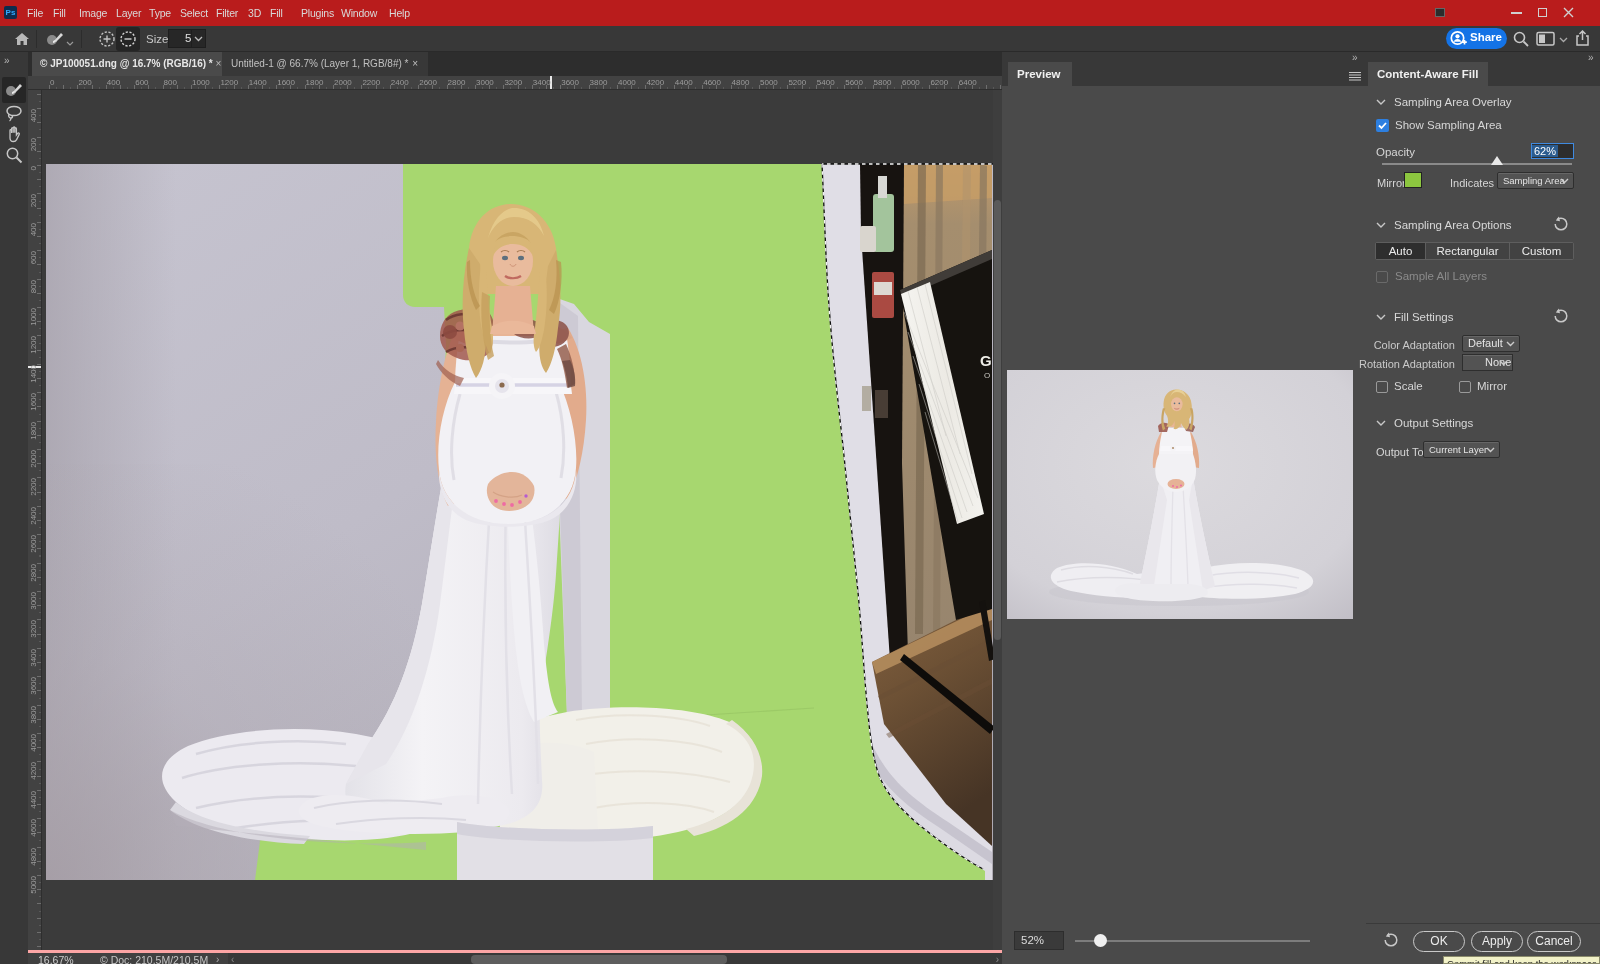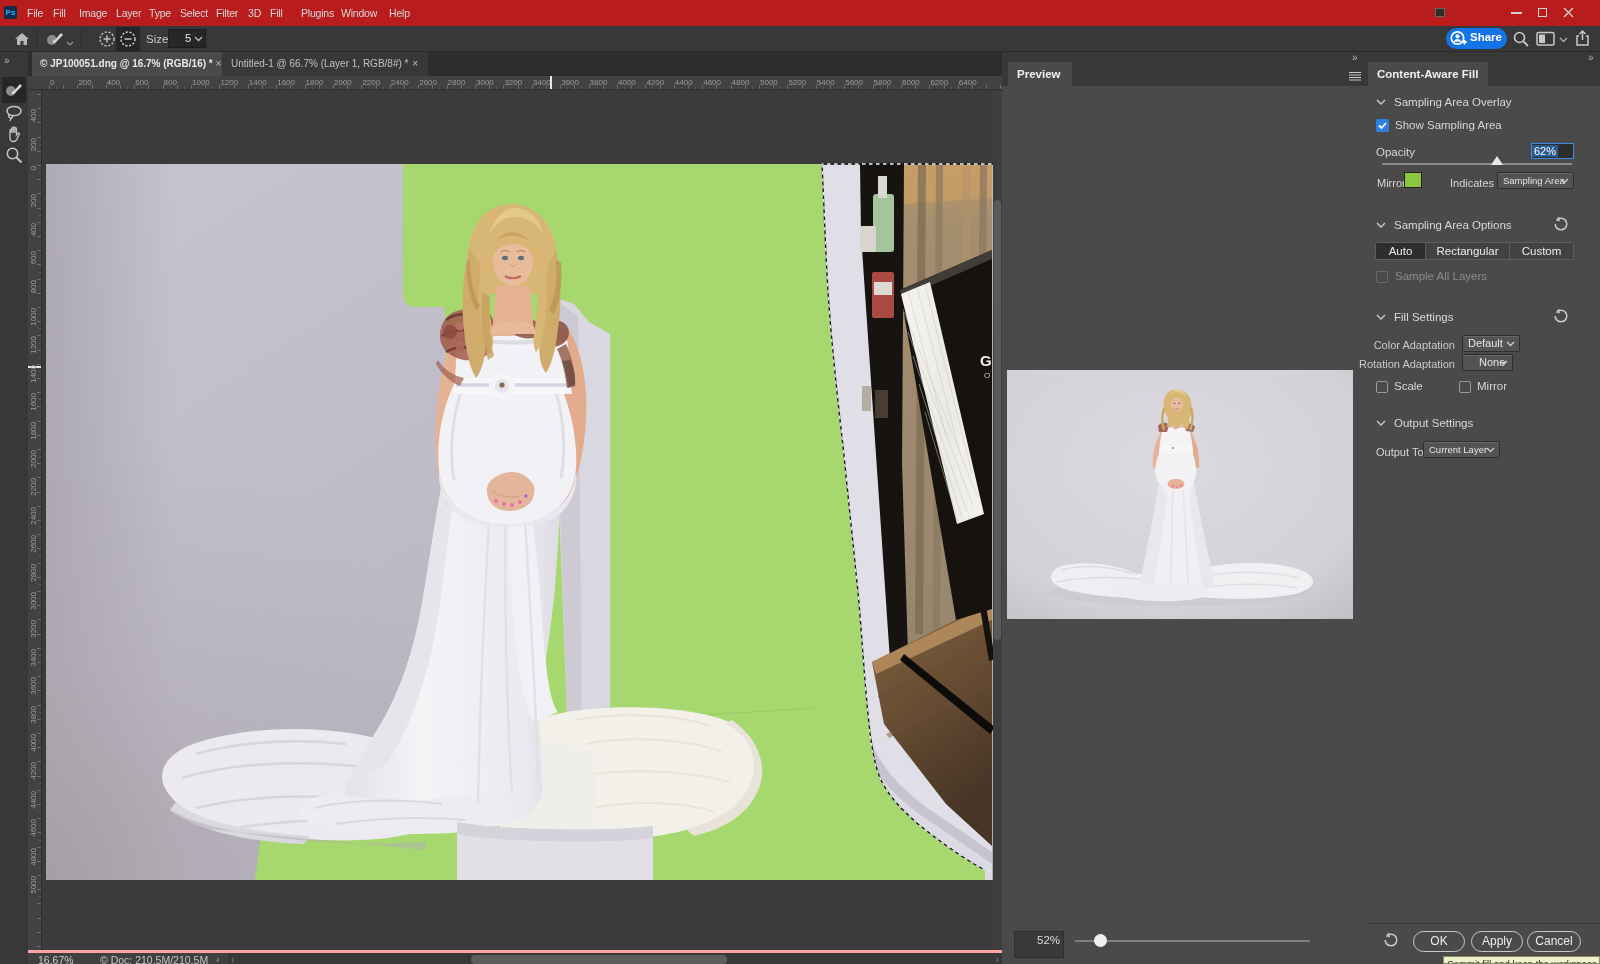--- a/index.html
+++ b/index.html
@@ -401,21 +401,21 @@
 </div>
 
 <div class="abs" style="left:1002px;top:52px;width:364px;height:912px;background:#4a4a4a">
   <div class="abs" style="left:0;top:0;width:364px;height:34px;background:#383838"></div>
   <div class="abs" style="left:6px;top:10px;width:64px;height:24px;background:#4a4a4a;color:#f0f0f0;font-size:11.5px;font-weight:bold;line-height:24px;padding-left:9px">Preview</div>
   <div class="abs" style="left:346px;top:16px"><svg width="14" height="11" viewBox="0 0 14 11" style="" xmlns="http://www.w3.org/2000/svg">
         <path d="M1 1.5 H13 M1 4 H13 M1 6.5 H13 M1 9 H13" stroke="#c8c8c8" stroke-width="1.2"></path>
       </svg></div>
   <div class="abs" style="left:350px;top:0px;color:#b5b5b5;font-size:10px">»</div>
 
-  <div class="abs" style="left:12px;top:879px;width:50px;height:27px;background:#3a3a3a;border:1px solid #2d2d2d;color:#dcdcdc;font-size:11.5px;line-height:17px;padding-left:22px">52%</div>
+  <div class="abs" style="left:12px;top:879px;width:50px;height:19px;background:#3a3a3a;border:1px solid #2d2d2d;color:#dcdcdc;font-size:11.5px;line-height:17px;padding-left:6px">52%</div>
   <div class="abs" style="left:73px;top:888px;width:235px;height:2px;background:#7d7d7d"></div>
   <div class="abs" style="left:92px;top:882px;width:13px;height:13px;background:#f0f0f0;border-radius:50%"></div>
 </div>
 
 <svg width="346" height="249" viewBox="0 0 346 249" style="position:absolute;left:1007px;top:370px" xmlns="http://www.w3.org/2000/svg">
 <defs>
  <radialGradient id="pvbg" cx="0.46" cy="0.38" r="0.85">
   <stop offset="0" stop-color="#dcdade"></stop>
         <stop offset="0.7" stop-color="#d3d1d7"></stop>
         <stop offset="1" stop-color="#bfbcc4"></stop>
@@ -516,21 +516,21 @@
     <div style="position:absolute;left:28px;top:225px;color:#d8d8d8">Fill Settings</div>
     <div style="position:absolute;left:187px;top:222px"><svg width="16" height="16" viewBox="0 0 16 16" style="" xmlns="http://www.w3.org/2000/svg">
         <path d="M4.2 3.5 C5.3 2.6 6.6 2.2 8 2.2 C11.2 2.2 13.8 4.8 13.8 8 C13.8 11.2 11.2 13.8 8 13.8 C4.8 13.8 2.2 11.2 2.2 8" fill="none" stroke="#c8c8c8" stroke-width="1.5"></path>
         <path d="M5.8 0.6 L2.8 4.4 L7 5.2 Z" fill="#c8c8c8"></path>
       </svg></div>
     <div style="position:absolute;left:0px;top:253px;width:89px;text-align:right;color:#c9c9c9;font-size:11px;white-space:nowrap">Color Adaptation</div>
     <div style="position:absolute;left:96px;top:249px;width:58px;height:17px;background:#535353;border:1px solid #2e2e2e;border-radius:2px;box-shadow:inset 0 1px 0 #666;color:#e4e4e4;font-size:11px;line-height:15px;padding-left:5px;box-sizing:border-box;white-space:nowrap;overflow:hidden">Default<svg width="9" height="6" viewBox="0 0 9 6" style="position:absolute;right:4px;top:5px">
         <path d="M1 1 L4.5 4.5 L8 1" stroke="#ccc" stroke-width="1.4" fill="none"></path>
       </svg></div>
     <div style="position:absolute;left:-10px;top:272px;width:99px;text-align:right;color:#c9c9c9;font-size:11px;white-space:nowrap">Rotation Adaptation</div>
-    <div style="position:absolute;left:96px;top:268px;width:51px;height:17px;background:#535353;border:1px solid #2e2e2e;border-radius:0;box-shadow:inset 0 1px 0 #666;color:#e4e4e4;font-size:11px;line-height:15px;padding-left:16px;box-sizing:border-box;white-space:nowrap;overflow:hidden">None<svg width="9" height="6" viewBox="0 0 9 6" style="position:absolute;right:4px;top:5px">
+    <div style="position:absolute;left:96px;top:268px;width:51px;height:17px;background:#535353;border:1px solid #2e2e2e;border-radius:0;box-shadow:inset 0 1px 0 #666;color:#e4e4e4;font-size:11px;line-height:15px;padding-left:22px;box-sizing:border-box;white-space:nowrap;overflow:hidden">None<svg width="9" height="6" viewBox="0 0 9 6" style="position:absolute;right:4px;top:5px">
         <path d="M1 1 L4.5 4.5 L8 1" stroke="#ccc" stroke-width="1.4" fill="none"></path>
       </svg></div>
     <div style="position:absolute;left:10px;top:295px;width:12px;height:12px;border:1px solid #9a9a9a;border-radius:2px"></div>
     <div style="position:absolute;left:28px;top:294px">Scale</div>
     <div style="position:absolute;left:93px;top:295px;width:12px;height:12px;border:1px solid #9a9a9a;border-radius:2px"></div>
     <div style="position:absolute;left:111px;top:294px">Mirror</div>
     <svg width="10" height="6" viewBox="0 0 10 6" style="position:absolute;left:10px;top:334px">
       <path d="M1 1 L5 5 L9 1" stroke="#c8c8c8" stroke-width="1.4" fill="none"></path>
     </svg>
     <div style="position:absolute;left:28px;top:331px;color:#d8d8d8">Output Settings</div>

